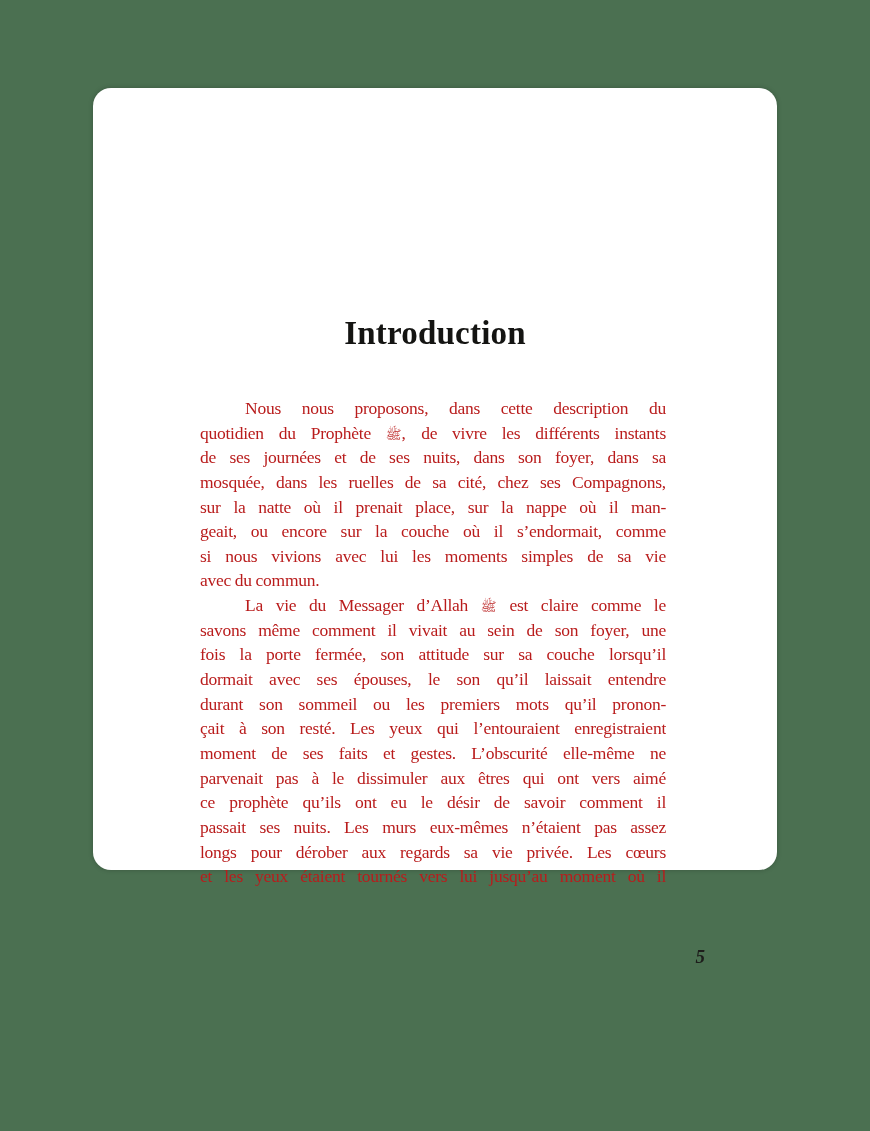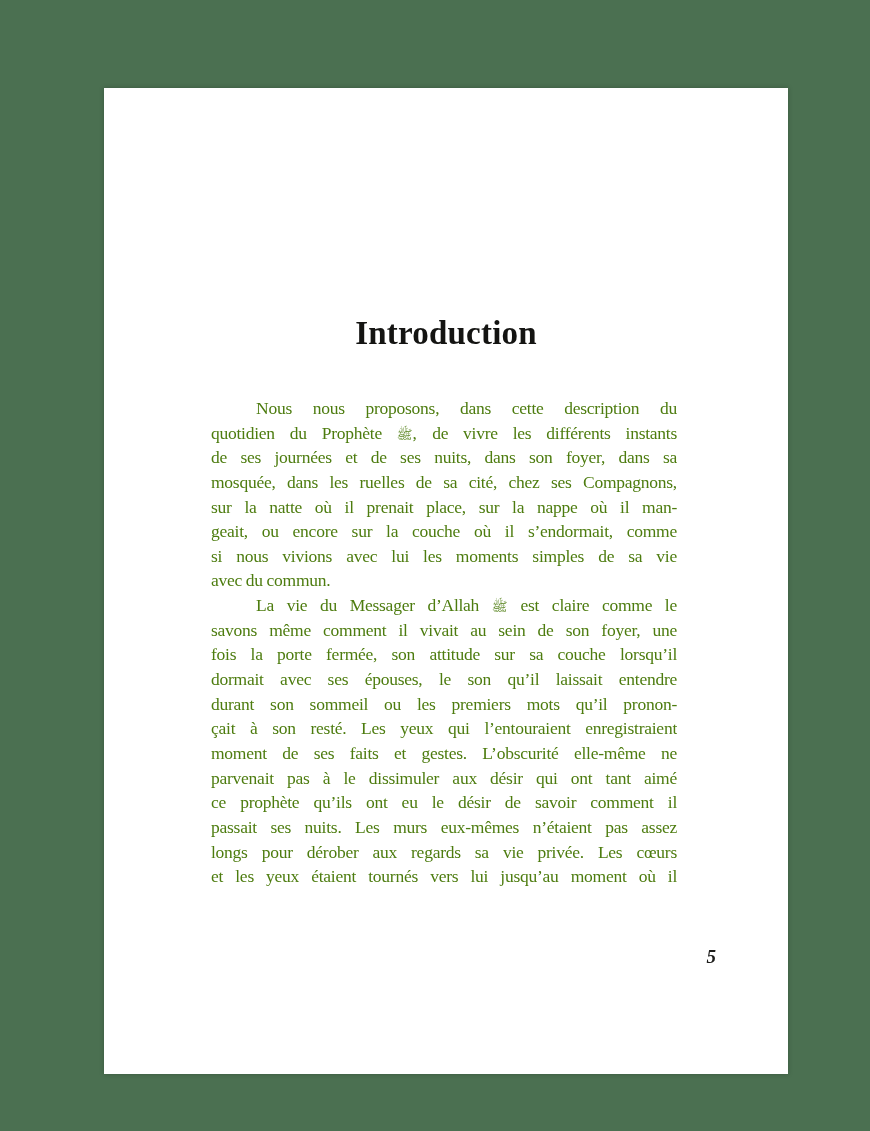--- a/index.html
+++ b/index.html
@@ -6,47 +6,48 @@
   body {
     width: 870px;
     height: 1131px;
     position: relative;
     background: #4b7051;
     font-family: "Liberation Serif", serif;
     overflow: hidden;
   }
   .paper {
     position: absolute;
-    left: 104px;
+    left: 93px;
     top: 88px;
     width: 684px;
-    height: 986px;
+    height: 782px;
     background: #ffffff;
     box-shadow: 0 0 5px rgba(0,0,0,0.22);
+    border-radius: 18px;
   }
   .chapter-title {
     position: absolute;
     left: 0;
     top: 227px;
     width: 100%;
     margin: 0;
     text-align: center;
     font-family: "Liberation Serif", serif;
     font-weight: bold;
     font-size: 33px;
     line-height: 36px;
     letter-spacing: 0.2px;
     color: #141412;
   }
   .body-text {
     position: absolute;
     left: 107px;
     top: 308px;
     width: 466px;
-    color: #4d7c0f;
+    color: #b91c1c;
     font-size: 17.5px;
   }
   .bline {
     line-height: 24.65px;
     height: 24.65px;
     overflow: hidden;
     text-align: justify;
     text-align-last: justify;
     letter-spacing: -0.25px;
     word-spacing: -0.4px;
@@ -83,21 +84,21 @@
       <div class="bline">geait, ou encore sur la couche où il s’endormait, comme</div>
       <div class="bline">si nous vivions avec lui les moments simples de sa vie</div>
       <div class="bline lastline">avec du commun.</div>
       <div class="bline indent">La vie du Messager d’Allah <span class="saw">ﷺ</span> est claire comme le</div>
       <div class="bline">savons même comment il vivait au sein de son foyer, une</div>
       <div class="bline">fois la porte fermée, son attitude sur sa couche lorsqu’il</div>
       <div class="bline">dormait avec ses épouses, le son qu’il laissait entendre</div>
       <div class="bline">durant son sommeil ou les premiers mots qu’il pronon-</div>
       <div class="bline">çait à son resté. Les yeux qui l’entouraient enregistraient</div>
       <div class="bline">moment de ses faits et gestes. L’obscurité elle-même ne</div>
-      <div class="bline">parvenait pas à le dissimuler aux désir qui ont tant aimé</div>
+      <div class="bline">parvenait pas à le dissimuler aux êtres qui ont vers aimé</div>
       <div class="bline">ce prophète qu’ils ont eu le désir de savoir comment il</div>
       <div class="bline">passait ses nuits. Les murs eux-mêmes n’étaient pas assez</div>
       <div class="bline">longs pour dérober aux regards sa vie privée. Les cœurs</div>
       <div class="bline">et les yeux étaient tournés vers lui jusqu’au moment où il</div>
     </div>
 
   <div class="folio">5</div>
 </div>
 
 </body></html>

